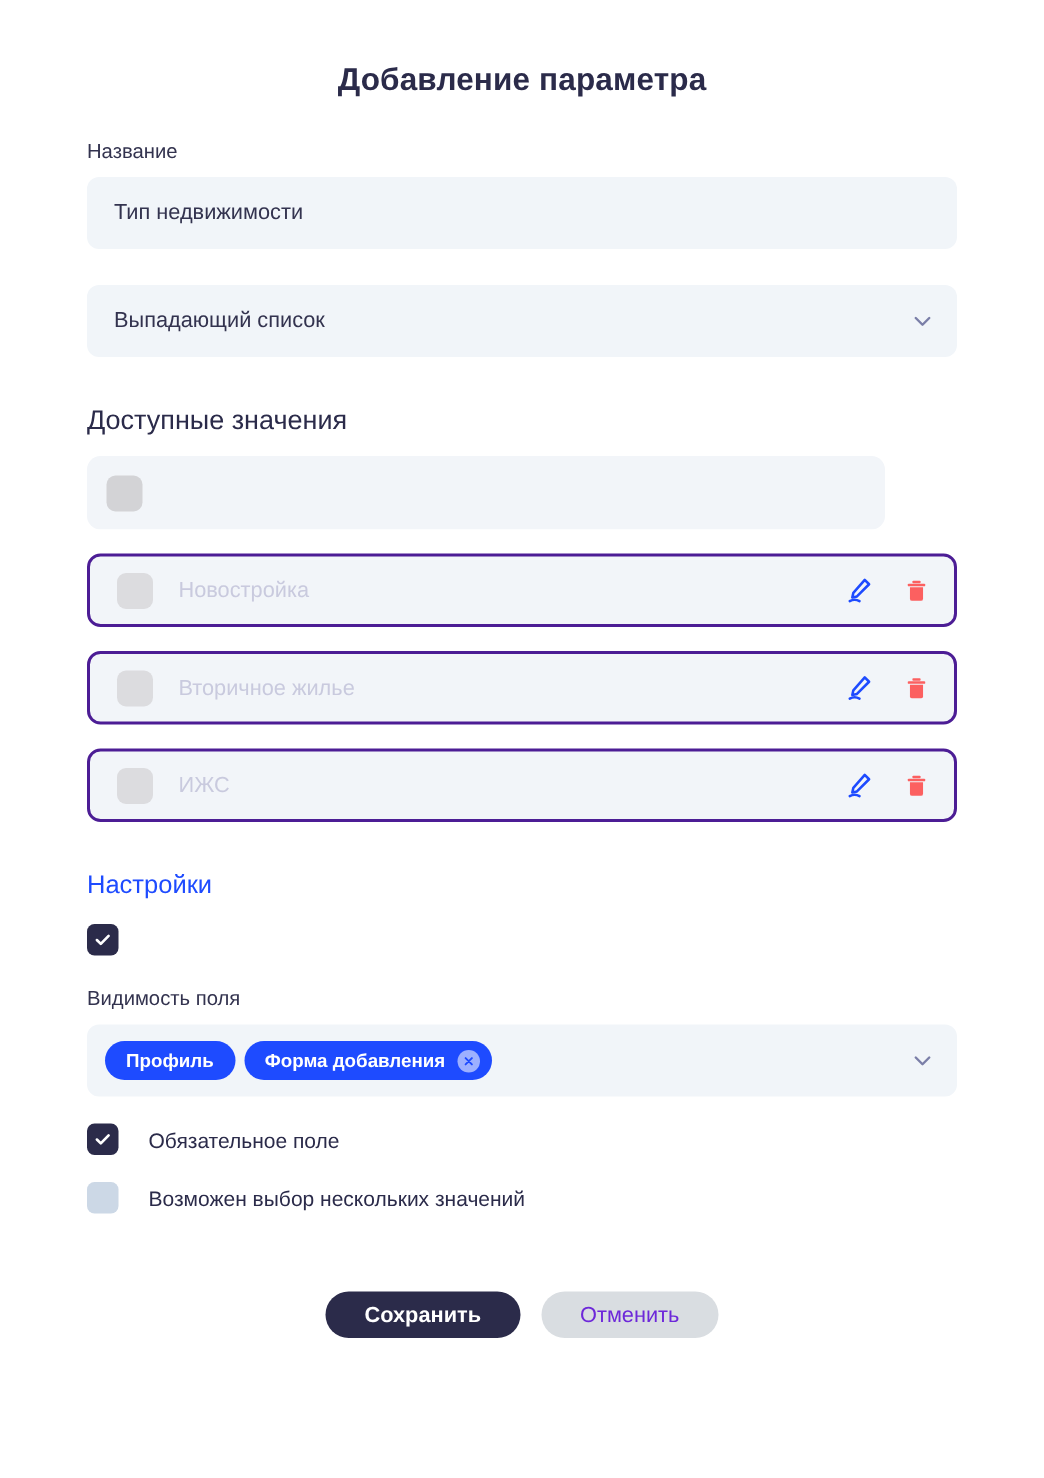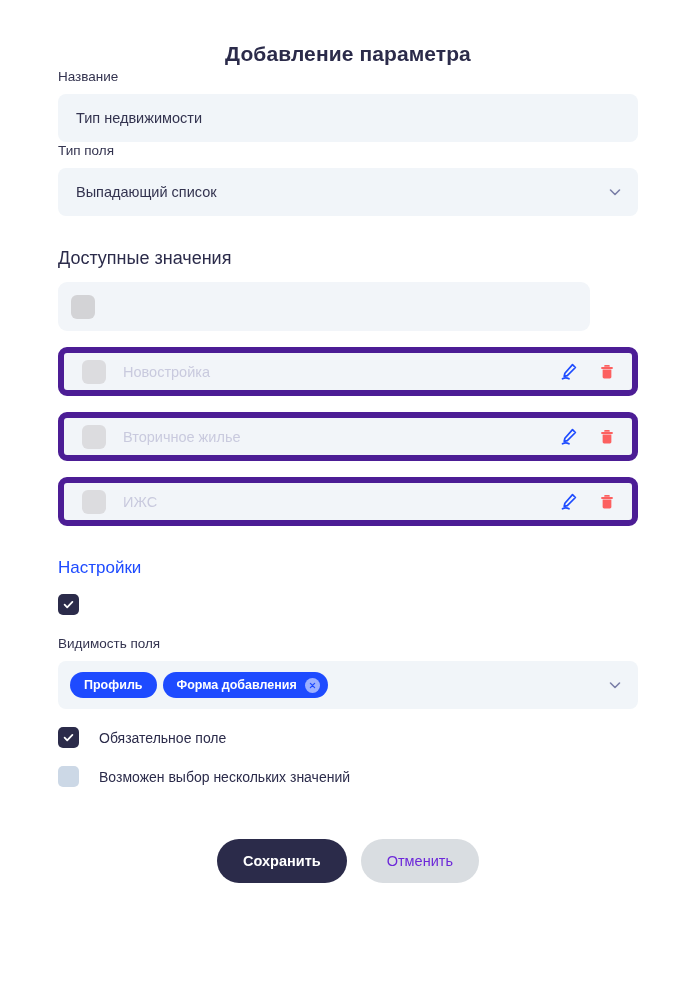--- a/index.html
+++ b/index.html
@@ -29,21 +29,21 @@
     font-size: 21px;
     font-weight: 700;
     color: #2b2b4a;
     letter-spacing: .1px;
     margin: 0;
     padding-top: 40px;
     line-height: 28px;
   }
 
   
-  .field { }
+  .field { margin-top: 24px; }
   .field-label {
     font-size: 13.5px;
     color: #33334f;
     line-height: 18px;
     margin-bottom: 8px;
   }
   .input-box {
     height: 48px;
     background: #f1f5f9;
     border-radius: 8px;
@@ -89,21 +89,21 @@
     padding: 0 14px 0 12px;
     margin-bottom: 16px;
   }
   .value-row.empty {
     width: 532px;
     border: 1px solid transparent;
     margin-bottom: 16px;
   }
   .value-row.filled {
     width: 580px;
-    border: 6px solid #4c1d95;
+    border: 2px solid #4c1d95;
     padding-left: 18px;
   }
   .drag-handle {
     width: 24px; height: 24px;
     border-radius: 6px;
     background: #d3d3d6;
     flex: 0 0 auto;
   }
   .value-row.filled .drag-handle { background: #dcdcdf; }
   .value-text {
@@ -186,21 +186,21 @@
   
   .footer {
     display: flex;
     justify-content: center;
     gap: 14px;
     margin-top: 52px;
   }
   .btn {
     border: none;
     border-radius: 999px;
-    height: 44px;
+    height: 31px;
     font-size: 14.5px;
     font-weight: 700;
     padding: 0 26px;
     cursor: pointer;
     font-family: inherit;
   }
   .btn-primary { background: #2b2b4a; color: #ffffff; }
   .btn-secondary { background: #d9dde1; color: #6d28d9; font-weight: 400; }
   .spacer-24 { height: 18px; }
 </style>
@@ -212,21 +212,20 @@
   <h1 class="dialog-title">Добавление параметра</h1>
 
   <div class="field">
     <div class="field-label">Название</div>
     <div class="input-box">
       <span>Тип недвижимости</span>
     </div>
   </div>
 
   <div class="field">
-    <div class="field-label">Тип поля</div>
     <div class="input-box select">
       <span>Выпадающий список</span>
       <span class="chev">
         <svg viewBox="0 0 14 14" width="14" height="14" aria-hidden="true">
           <path d="M2.5 5 L7 9.5 L11.5 5" fill="none" stroke="#7b7fa8" stroke-width="1.6" stroke-linecap="round" stroke-linejoin="round"></path>
         </svg>
       </span>
     </div>
   </div>
 

